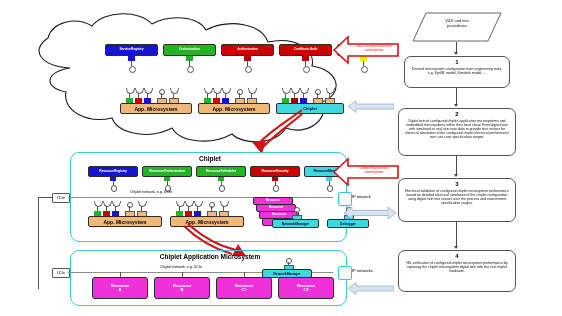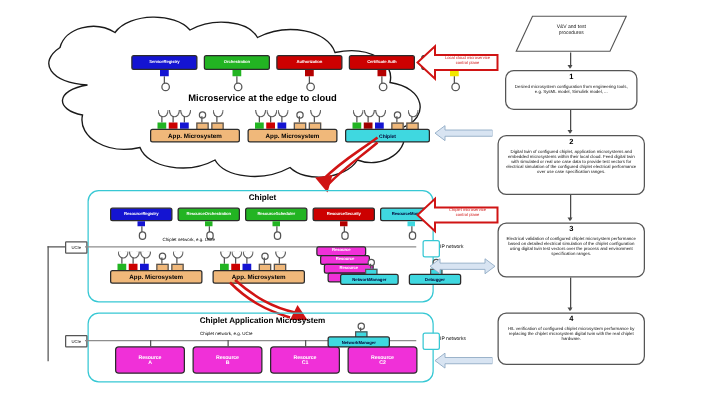--- a/index.html
+++ b/index.html
@@ -104,21 +104,20 @@
 
     <div class="pin" style="left:302px;top:56px;width:7px;height:5px;background:#b40000;"></div>
     <div class="stem" style="left:305px;top:61px;height:6px;"></div>
     <div class="lollipop" style="left:302.5px;top:66px;width:5px;height:5px;"></div>
 
     <div class="pin" style="left:360px;top:56px;width:7px;height:5px;background:#f2e800;"></div>
     <div class="stem" style="left:363px;top:61px;height:6px;"></div>
     <div class="lollipop" style="left:360.5px;top:66px;width:5px;height:5px;"></div>
   </div>
 
-  <div class="title" style="left:120px;top:74px;width:180px;font-size:7.5px;">Microservice  at the edge to cloud</div>
 
   <div class="abs" style="left:120px;top:88px;width:75px;height:26px;">
     <div class="uarc" style="left:6px;top:0px;width:7px;height:5px;"></div>
     <div class="uarc" style="left:15px;top:0px;width:7px;height:5px;"></div>
     <div class="uarc" style="left:24px;top:0px;width:7px;height:5px;"></div>
     <div class="lollipop" style="left:39px;top:1px;width:4px;height:4px;"></div>
     <div class="uarc" style="left:50px;top:0px;width:7px;height:5px;"></div>
     <div class="stem" style="left:9px;top:5px;height:5px;"></div>
     <div class="stem" style="left:18px;top:5px;height:5px;"></div>
     <div class="stem" style="left:27px;top:5px;height:5px;"></div>

